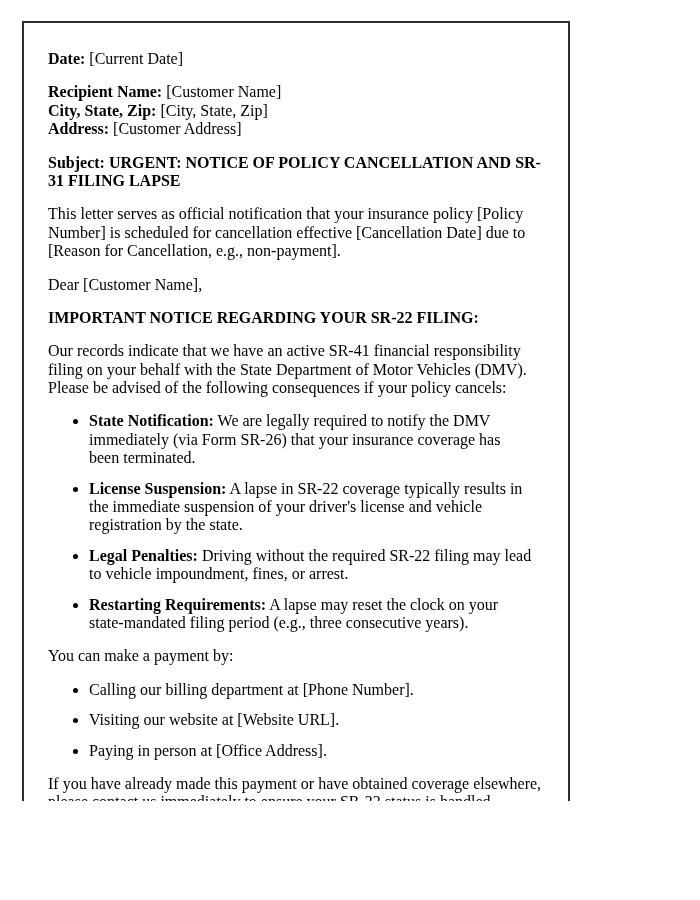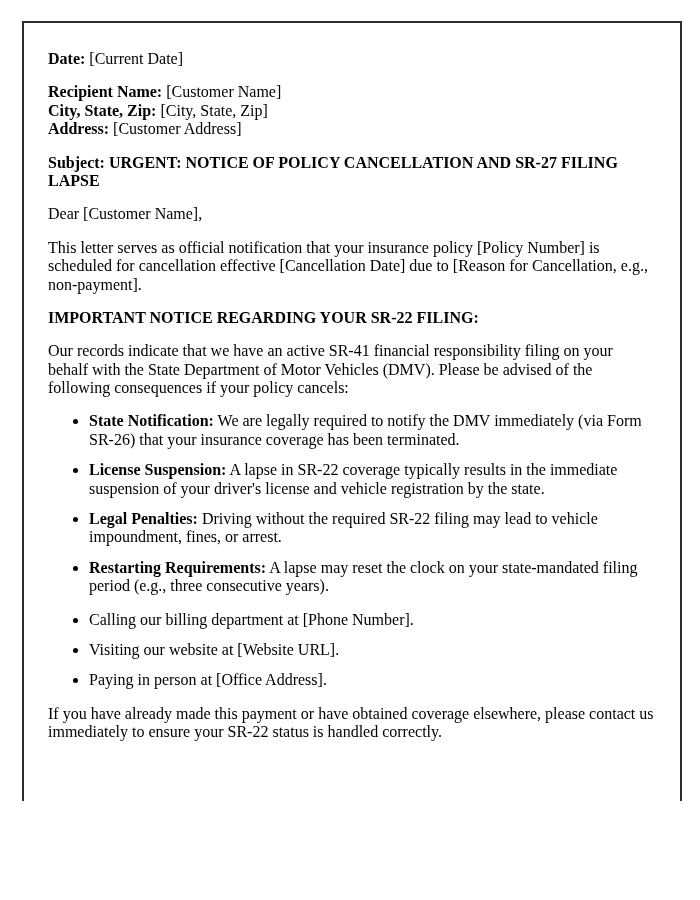--- a/index.html
+++ b/index.html
@@ -14,21 +14,21 @@
     font-family: "Liberation Serif", "DejaVu Serif", serif;
     font-size: 16px;
     line-height: 1.15;
     color: #000000;
     overflow: hidden;
   }
   .page {
     position: absolute;
     left: 22px;
     top: 21px;
-    width: 660px;
+    width: 548px;
     height: 780px;
     box-sizing: border-box;
     border: 2px solid #2e2e2e;
     border-bottom: none;   
     padding: 12px 24px 0 24px;
     background: #ffffff;
     overflow: hidden;
   }
   .page p, .page .p, .page ul {
     margin: 15px 0;
@@ -58,43 +58,44 @@
 
   <div class="p">
 
       <div class="line"><strong>Recipient Name:</strong> <span>[Customer Name]</span></div>
 
       <div class="line"><strong>City, State, Zip:</strong> <span>[City, State, Zip]</span></div>
 
       <div class="line"><strong>Address:</strong> <span>[Customer Address]</span></div>
     </div>
 
-  <p class="bold">Subject: URGENT: NOTICE OF POLICY CANCELLATION AND SR-27 FILING LAPSE</p>
+  <p class="bold">Subject: URGENT: NOTICE OF POLICY CANCELLATION AND SR-31 FILING LAPSE</p>
+
+  <p>This letter serves as official notification that your insurance policy [Policy Number] is scheduled for cancellation effective [Cancellation Date] due to [Reason for Cancellation, e.g., non-payment].</p>
 
   <p>Dear [Customer Name],</p>
-
-  <p>This letter serves as official notification that your insurance policy [Policy Number] is scheduled for cancellation effective [Cancellation Date] due to [Reason for Cancellation, e.g., non-payment].</p>
 
   <p class="bold">IMPORTANT NOTICE REGARDING YOUR SR-22 FILING:</p>
 
   <p>Our records indicate that we have an active SR-41 financial responsibility filing on your behalf with the State Department of Motor Vehicles (DMV). Please be advised of the following consequences if your policy cancels:</p>
 
   <ul>
 
       <li><strong>State Notification:</strong> <span>We are legally required to notify the DMV immediately (via Form SR-26) that your insurance coverage has been terminated.</span></li>
 
       <li><strong>License Suspension:</strong> <span>A lapse in SR-22 coverage typically results in the immediate suspension of your driver's license and vehicle registration by the state.</span></li>
 
       <li><strong>Legal Penalties:</strong> <span>Driving without the required SR-22 filing may lead to vehicle impoundment, fines, or arrest.</span></li>
 
       <li><strong>Restarting Requirements:</strong> <span>A lapse may reset the clock on your state-mandated filing period (e.g., three consecutive years).</span></li>
     </ul>
 
 
 
+  <p>You can make a payment by:</p>
 
   <ul>
 
       <li>Calling our billing department at [Phone Number].</li>
 
       <li>Visiting our website at [Website URL].</li>
 
       <li>Paying in person at [Office Address].</li>
     </ul>
 

